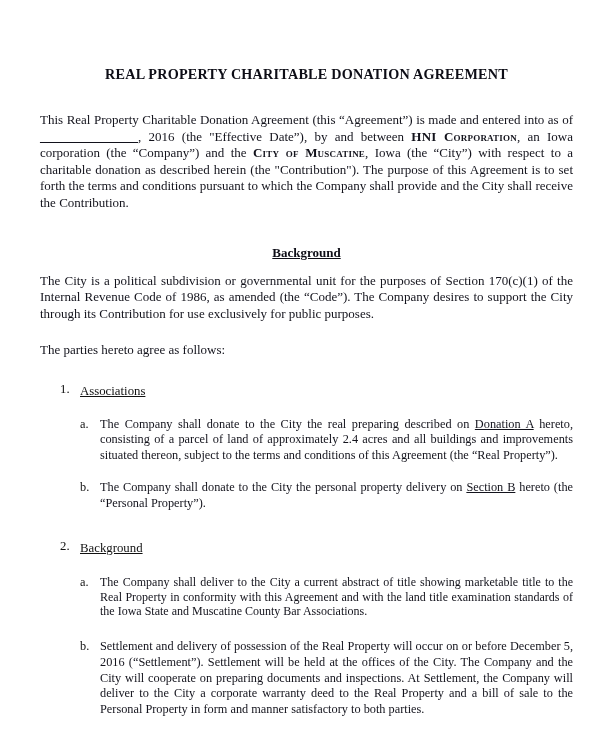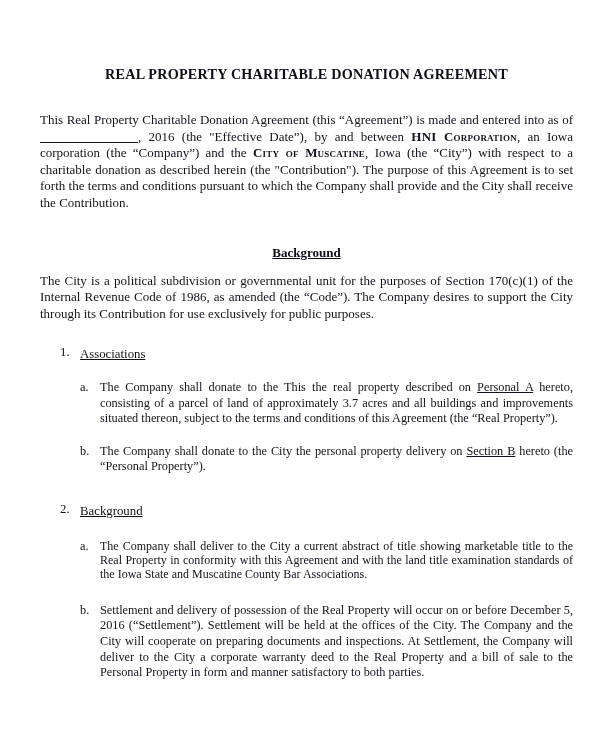--- a/index.html
+++ b/index.html
@@ -129,30 +129,31 @@
 <div class="page">
 
   <h1 class="doc-title">REAL PROPERTY CHARITABLE DONATION AGREEMENT</h1>
 
   <p class="para first"><span>This Real Property Charitable Donation Agreement (this “Agreement”) is made and entered into as of </span><span class="blank-line">______________</span><span>, 2016 (the "Effective Date”), by and between </span><span class="smallcaps">HNI Corporation</span><span>, an Iowa corporation (the “Company”) and the </span><span class="smallcaps">City of Muscatine</span><span>, Iowa (the “City”) with respect to a charitable donation as described herein (the "Contribution").  The purpose of this Agreement is to set forth the terms and conditions pursuant to which the Company shall provide and the City shall receive the Contribution.</span></p>
 
   <h2 class="section-head">Background</h2>
 
   <p class="para background-body">The City is a political subdivision or governmental unit for the purposes of Section 170(c)(1) of the Internal Revenue Code of 1986, as amended (the “Code”).  The Company desires to support the City through its Contribution for use exclusively for public purposes.</p>
 
+  <p class="para agree-line">The parties hereto agree as follows:</p>
 
   <ol class="level1">
 
     <li>
       <span class="marker1">1.</span>
       <span class="item-title">Associations</span>
       <ol class="level2">
         <li>
           <span class="marker2">a.</span>
-          <p class="sub-text"><span>The Company shall donate to the This the real property described on </span><span class="u">Personal A</span><span> hereto, consisting of a parcel of land of approximately 3.7 acres and all buildings and improvements situated thereon, subject to the terms and conditions of this Agreement (the “Real Property”).</span></p>
+          <p class="sub-text"><span>The Company shall donate to the City the real preparing described on </span><span class="u">Donation A</span><span> hereto, consisting of a parcel of land of approximately 2.4 acres and all buildings and improvements situated thereon, subject to the terms and conditions of this Agreement (the “Real Property”).</span></p>
         </li>
         <li>
           <span class="marker2">b.</span>
           <p class="sub-text"><span>The Company shall donate to the City the personal property delivery on </span><span class="u">Section B</span><span> hereto (the “Personal Property”).</span></p>
         </li>
       </ol>
     </li>
 
     <li class="item-settlement">
       <span class="marker1">2.</span>

